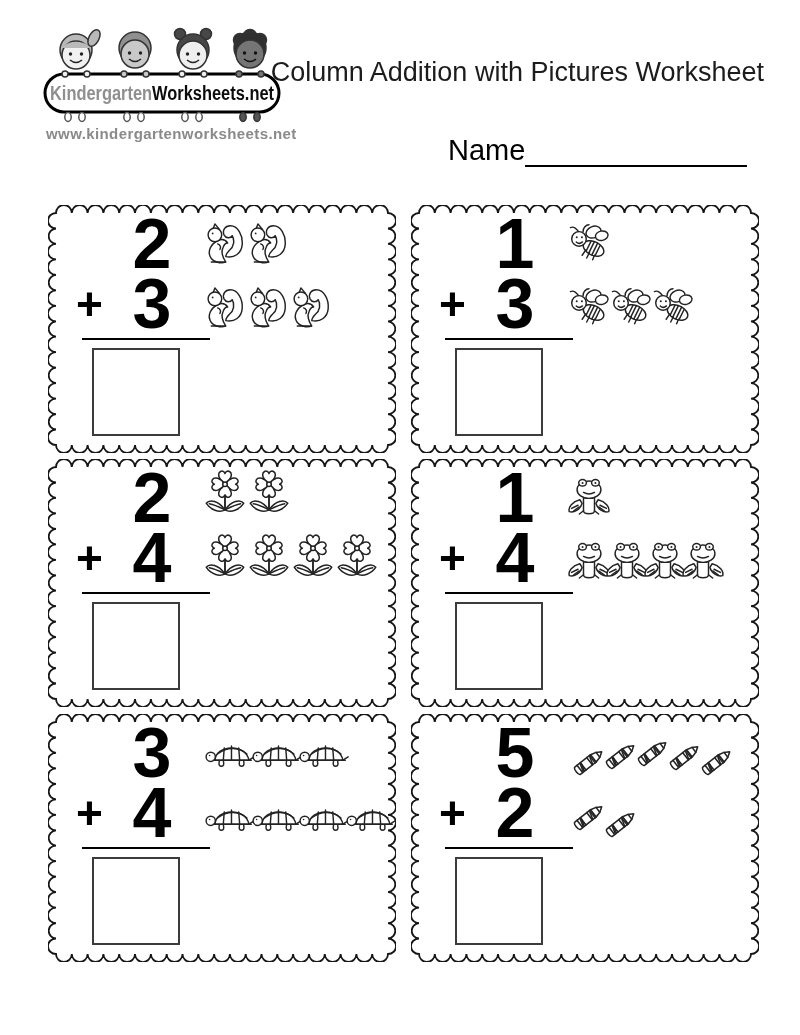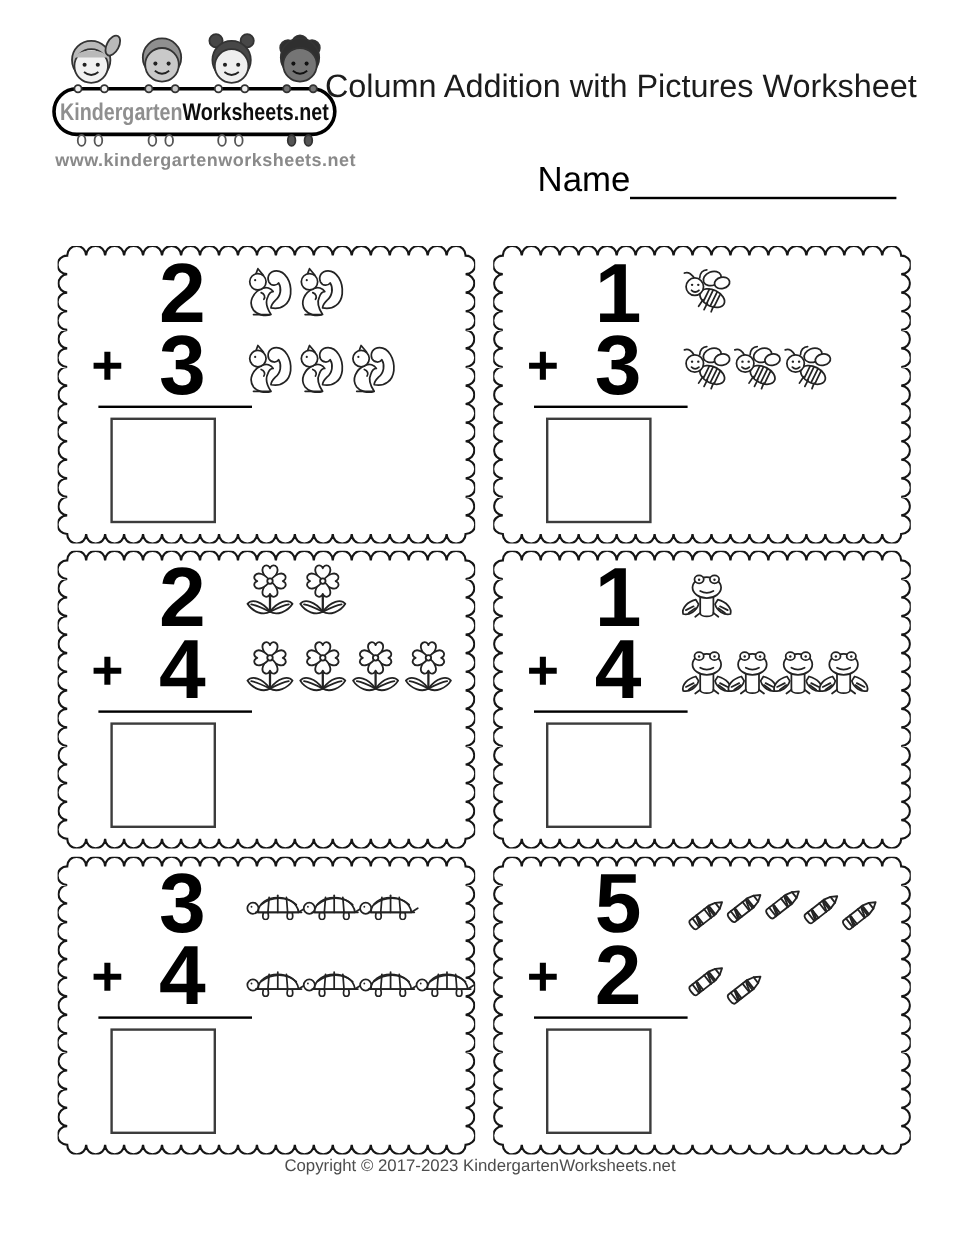--- a/index.html
+++ b/index.html
@@ -4,21 +4,21 @@
 <style>
   html,body{margin:0;padding:0;}
   body{
     width:800px;height:1035px;position:relative;background:#fff;overflow:hidden;
     font-family:"Liberation Sans","DejaVu Sans",sans-serif;color:#111;
   }
   
   .logo{position:absolute;left:42px;top:18px;width:240px;height:108px;}
   .site-url{position:absolute;left:46px;top:125px;font-size:15px;letter-spacing:.4px;color:#8a8a8a;font-weight:bold;}
   .page-title{position:absolute;top:57px;right:36px;font-size:27px;color:#1c1c1c;white-space:nowrap;}
-  .name-row{position:absolute;left:448px;top:134px;display:flex;align-items:flex-start;font-size:29px;color:#000;}
+  .name-row{position:absolute;left:448px;top:134px;display:flex;align-items:flex-end;font-size:29px;color:#000;}
   .name-line{display:inline-block;width:222px;height:1.02em;border-bottom:2.2px solid #000;}
   
   .cell{position:absolute;width:348px;height:248px;}
   .scallop{position:absolute;left:0;top:0;width:348px;height:248px;}
   .scallop-path{fill:#fff;stroke:#161616;stroke-width:1.8;}
   .math{position:absolute;left:28px;top:10px;width:140px;}
   .num{font-size:70px;line-height:.85;font-weight:700;color:#000;}
   .num-top{width:72px;margin-left:40px;text-align:center;}
   .row2{display:flex;align-items:center;}
   .plus{font-size:46px;font-weight:700;width:40px;color:#000;}
@@ -440,14 +440,13 @@
           <svg class="pic pic-crayon" viewBox="0 0 48 48">
             <use href="#icon-crayon" xlink:href="#icon-crayon"></use>
           </svg>
         </div>
     </div>
   </section>
 
 </main>
 
 <footer class="footer">
-  <div>Copyright © 2017-2023 KindergartenWorksheets.net</div>
 </footer>
 
 </body></html>

